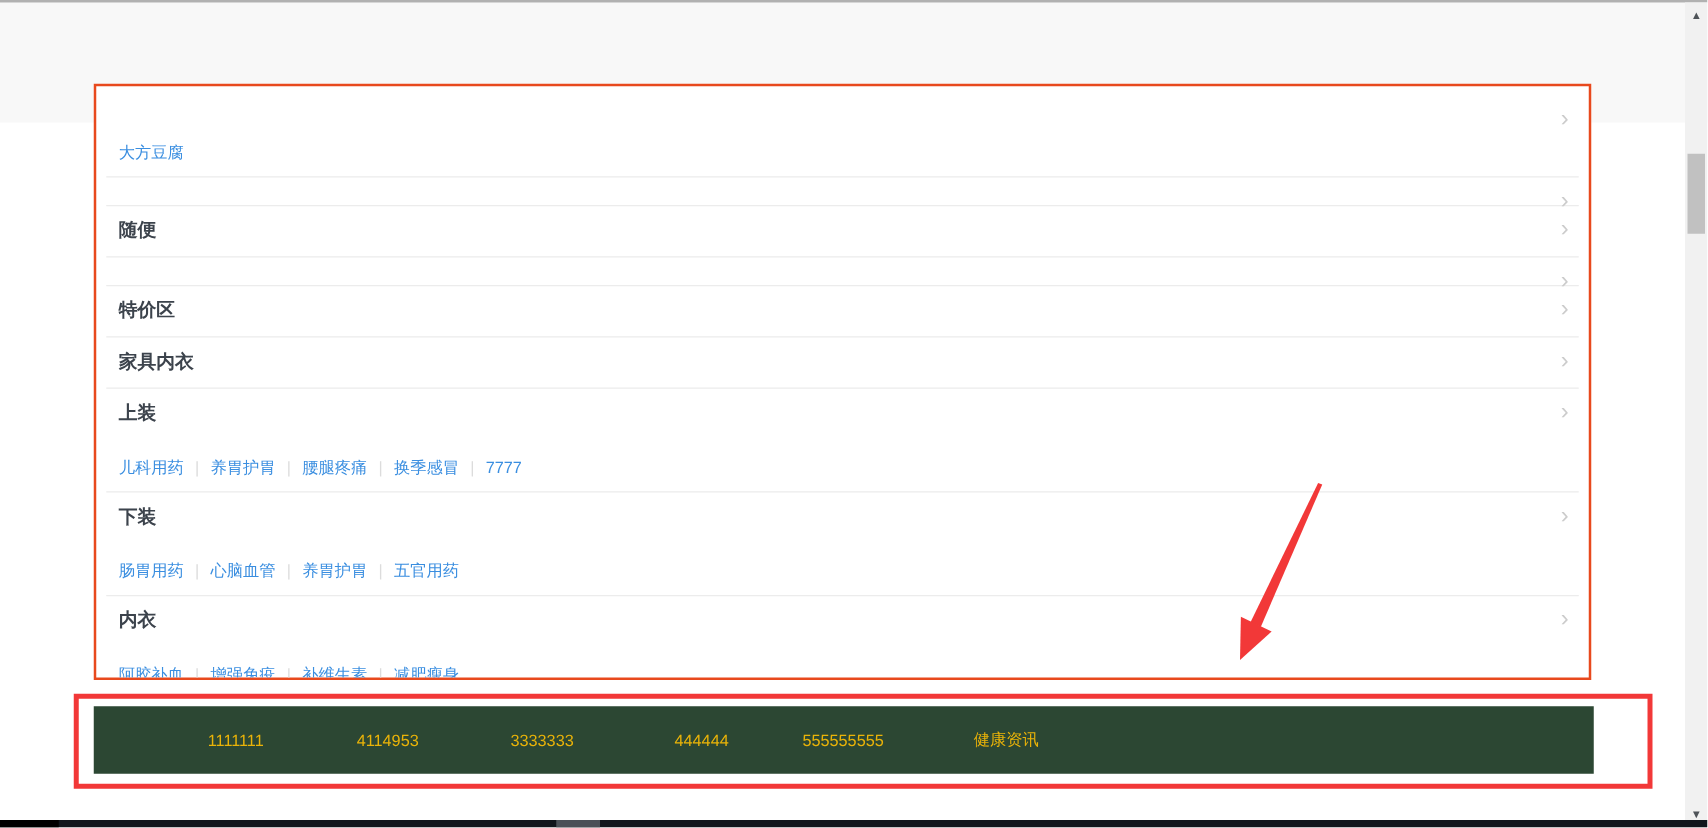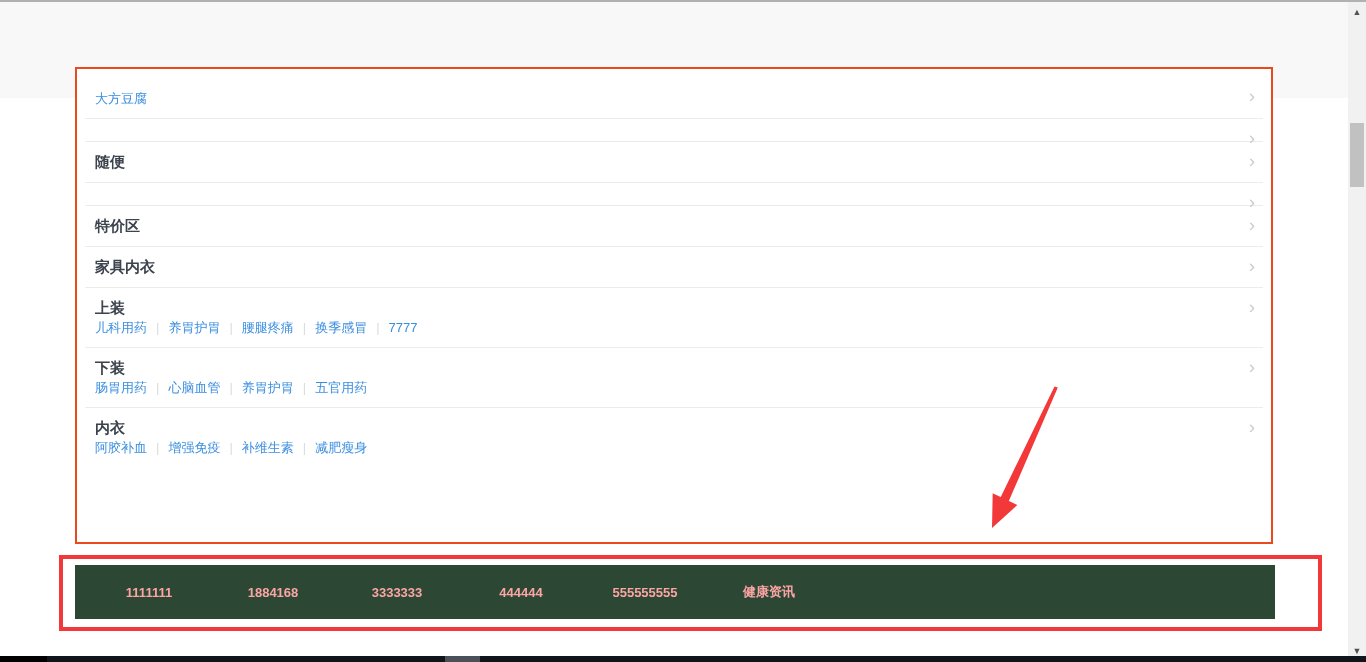--- a/index.html
+++ b/index.html
@@ -14,32 +14,32 @@
 
   
   .panel { position:absolute; left:75px; top:67px; width:1198px; height:477px;
     background:#fff; border:2px solid var(--panel-border,#e8491d);
     overflow:hidden; z-index:1; padding-top:8px; }
   .row { position:relative; margin:0 8px; padding:11px 10px;
     border-bottom:1px solid #ececec; }
   .row:last-child { border-bottom:none; }
   .row-title { font-size:15px; font-weight:bold; line-height:18px;
     color:var(--title-color,#3c434c); }
-  .row-links { margin-top:3px; font-size:13px; line-height:15px; padding-bottom:1px; }
+  .row-links { margin-top:26px; font-size:13px; line-height:15px; padding-bottom:1px; }
   .sublink { color:var(--link-blue,#3a8ee0); text-decoration:none; cursor:pointer; }
   .sep { color:#dcdcdc; margin:0 9px; }
   .chevron { position:absolute; right:8px; top:8px; font-size:19px; line-height:22px;
     color:#ccc; font-weight:400; }
 
   
   .footer-bar { position:absolute; left:75px; top:565px; width:1200px; height:54px;
     background:var(--footer-green,#2c4733); display:flex; align-items:center;
     padding-left:12px; z-index:1; }
-  .footer-item { width:124px; text-align:center; color:#fca5a5; font-size:13px;
-    font-weight:bold; cursor:pointer; }
+  .footer-item { width:124px; text-align:right; color:#eab308; font-size:13px;
+    font-weight:normal; cursor:pointer; }
 
   
   .anno-rect { position:absolute; left:59px; top:555px; width:1263px; height:76px;
     border:4px solid var(--annotation-red,#f23838); background:transparent;
     z-index:2; pointer-events:none; }
   .anno-arrow { position:absolute; left:0; top:0; width:1366px; height:662px;
     z-index:5; pointer-events:none; }
 
   
   .scrollbar { position:absolute; right:0; top:2px; width:18px; height:660px;
@@ -101,21 +101,21 @@
         <div class="row">
           <div class="row-title">内衣</div>
           <div class="row-links"><a class="sublink">阿胶补血</a><span class="sep">|</span><a class="sublink">增强免疫</a><span class="sep">|</span><a class="sublink">补维生素</a><span class="sep">|</span><a class="sublink">减肥瘦身</a></div>
           <span class="chevron">›</span>
         </div>
       </div>
   </div>
 
   <div class="footer-bar">
       <div class="footer-item">1111111</div>
-      <div class="footer-item">1884168</div>
+      <div class="footer-item">4114953</div>
       <div class="footer-item">3333333</div>
       <div class="footer-item">444444</div>
       <div class="footer-item">555555555</div>
       <div class="footer-item">健康资讯</div>
     </div>
 
   <div class="anno-rect"></div>
 
   <svg class="anno-arrow" viewBox="0 0 1366 662" xmlns="http://www.w3.org/2000/svg">
     <polygon points="1054.5,386.4 1057.8,387.6 1008.6,501.6 1000.4,497.8" fill="#f23838"></polygon>

